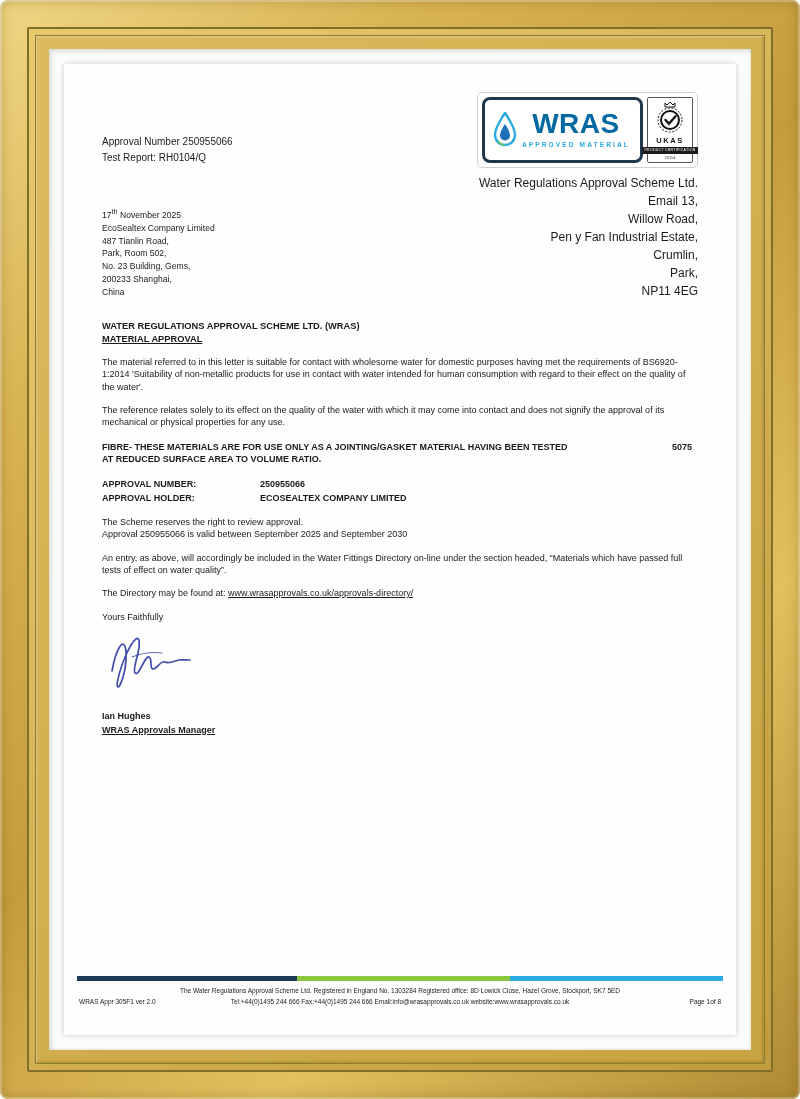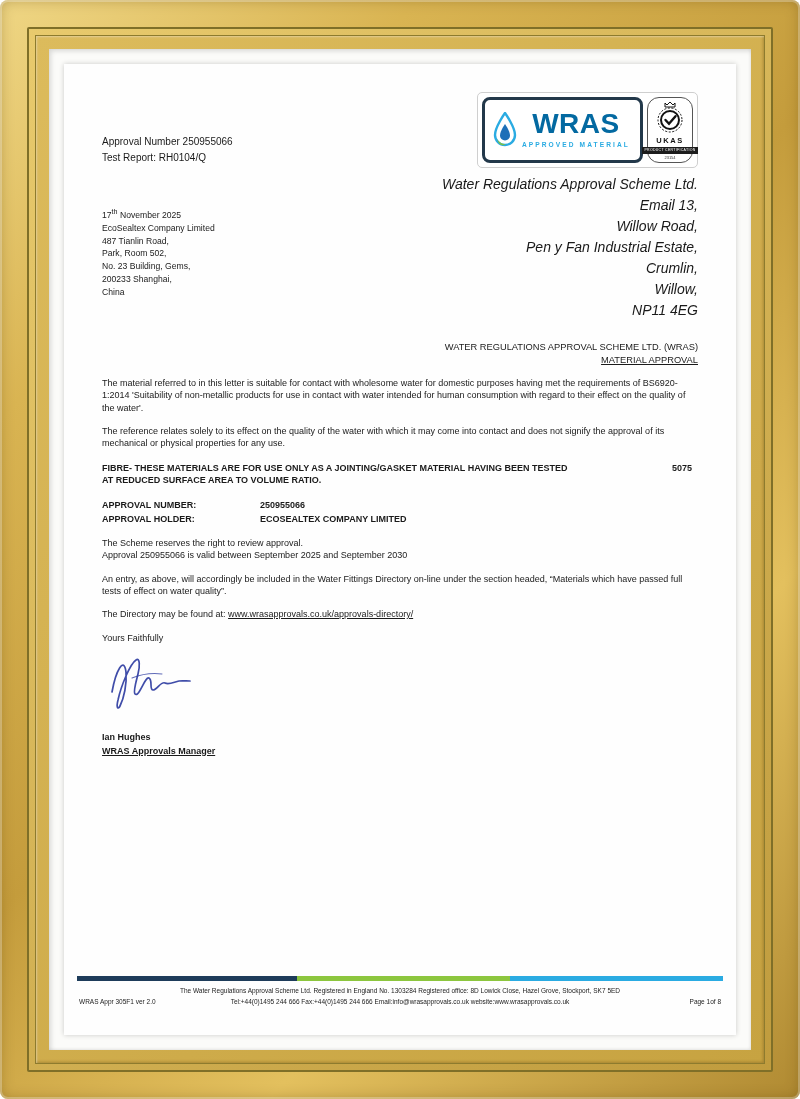--- a/index.html
+++ b/index.html
@@ -27,33 +27,33 @@
   .top-row{display:flex;justify-content:space-between;align-items:flex-start;padding-top:28px;}
   .ref-block{margin-top:42px;font-size:10px;line-height:1.55;}
 
   
   .logo-cluster{display:flex;align-items:stretch;border:1px solid #cfcfcf;border-radius:5px;background:#fff;padding:4px;gap:4px;}
   .wras-box{display:flex;align-items:center;border:3px solid #22384a;border-radius:8px;padding:5px 10px 5px 7px;background:#fff;}
   .drop-icon{width:26px;height:36px;margin-right:4px;flex:0 0 auto;}
   .wras-textcol{display:flex;flex-direction:column;align-items:center;}
   .wras-word{font-size:28px;font-weight:bold;color:#0369a1;letter-spacing:.5px;line-height:1;}
   .wras-tag{font-size:6.6px;font-weight:bold;color:#2aabe2;letter-spacing:2.1px;margin-top:3px;white-space:nowrap;}
-  .ukas-box{border:1px solid #555;border-radius:12px;background:#fff;padding:3px 4px 2px 4px;
+  .ukas-box{border:1px solid #555;border-radius:2px;background:#fff;padding:3px 4px 2px 4px;
     display:flex;flex-direction:column;align-items:center;justify-content:flex-start;width:46px;}
   .ukas-word{font-size:7.5px;font-weight:bold;color:#111;letter-spacing:1.6px;margin-top:1px;}
   .ukas-badge{background:#1c1c1c;color:#fff;font-size:3.5px;letter-spacing:.3px;padding:1px 2px;margin-top:1px;white-space:nowrap;}
   .ukas-num{font-size:4px;color:#333;margin-top:1px;}
 
   .addr-row{display:flex;justify-content:space-between;margin-top:6px;}
   .left-col{margin-top:34px;font-size:8.6px;}
   .date-line{}
   .recipient div{line-height:1.5;}
-  .sender{font-size:14px;text-align:right;line-height:1.5;font-style:italic;}
-
-  .heading{margin-top:20px;text-align:right;font-weight:normal;font-size:9.3px;}
+  .sender{font-size:12px;text-align:right;line-height:1.5;}
+
+  .heading{margin-top:20px;text-align:left;font-weight:bold;font-size:9.3px;}
   .heading .u{text-decoration:underline;}
 
   .para{margin-top:11px;}
   .fibre{margin-top:13px;font-weight:bold;display:flex;align-items:flex-start;}
   .fibre .txt{width:79%;}
   .fibre .num{margin-left:auto;margin-right:6px;}
 
   .approval-block{margin-top:13px;font-weight:bold;}
   .approval-row{display:flex;line-height:1.5;gap:40px;}
   .approval-row .lbl{width:118px;flex:0 0 auto;}
@@ -130,21 +130,21 @@
               <div>200233 Shanghai,</div>
               <div>China</div>
             </div>
           </div>
           <div class="sender">
             <div>Water Regulations Approval Scheme Ltd.</div>
             <div>Email 13,</div>
             <div>Willow Road,</div>
             <div>Pen y Fan Industrial Estate,</div>
             <div>Crumlin,</div>
-            <div>Willow,</div>
+            <div>Park,</div>
             <div>NP11 4EG</div>
           </div>
         </div>
 
         
         <div class="heading">
           <div>WATER REGULATIONS APPROVAL SCHEME LTD. (WRAS)</div>
           <div class="u">MATERIAL APPROVAL</div>
         </div>
 

